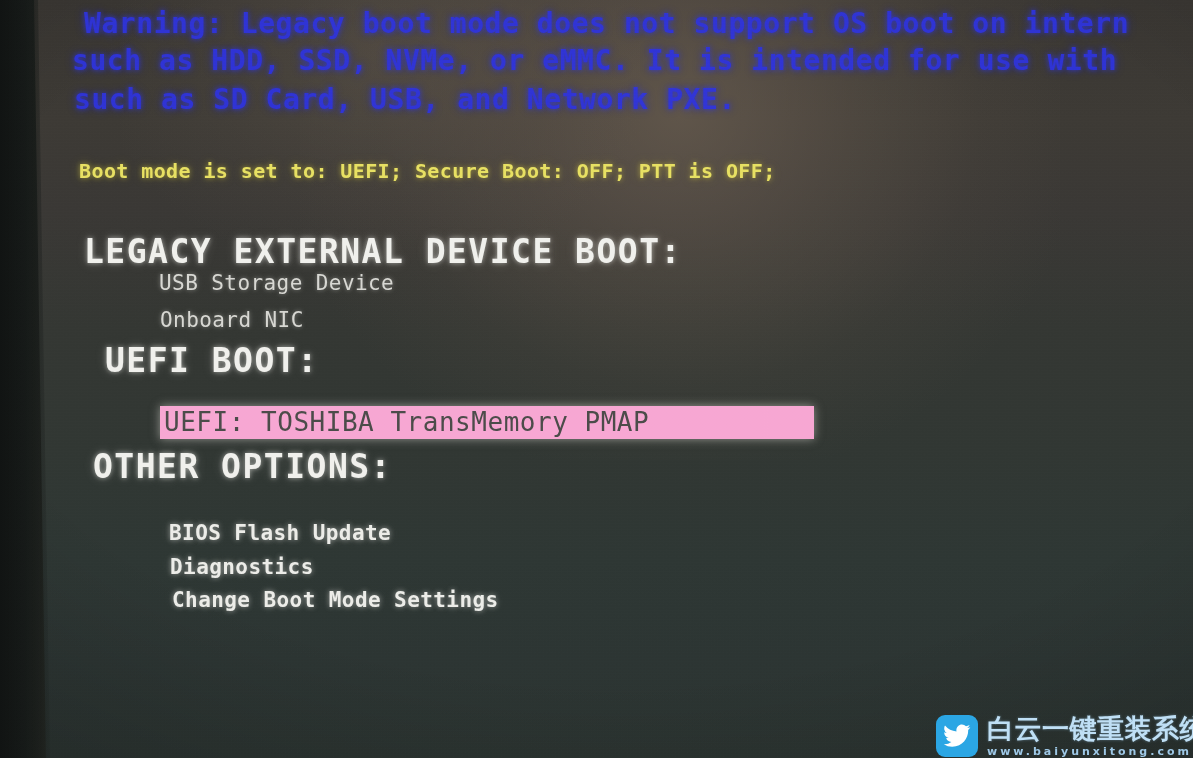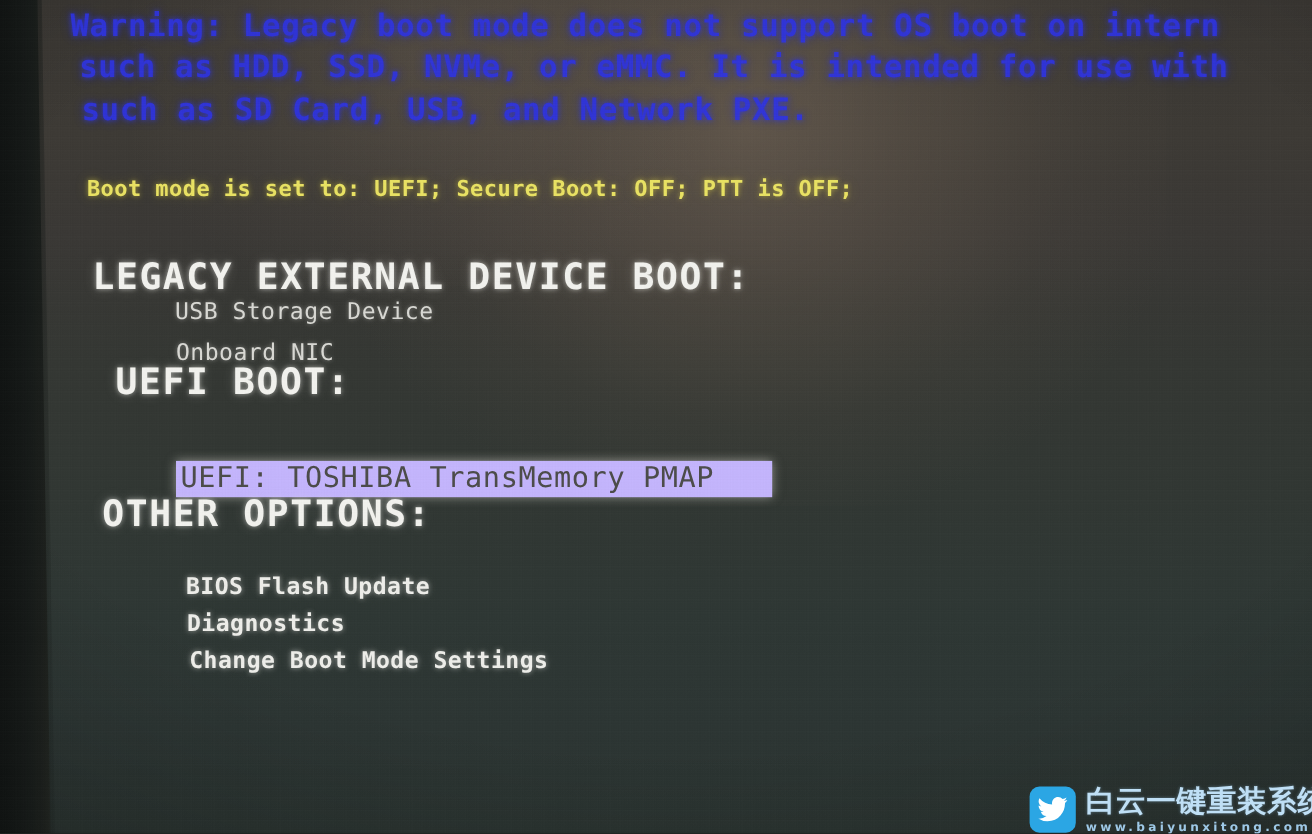--- a/index.html
+++ b/index.html
@@ -157,24 +157,24 @@
   .item.bright {
     color: #eeeeea;
     font-weight: 700;
     text-shadow: 0 0 5px rgba(240,240,235,0.5), 0 0 11px rgba(215,215,210,0.2);
   }
 
   
   .selected-row {
     position: absolute;
     left: 160px;
-    top: 419px;
-    width: 542px;
+    top: 406px;
+    width: 654px;
     height: 33px;
-    background: #c4b5fd;
+    background: #f9a8d4;
     box-shadow: 0 0 9px rgba(245,243,236,0.5);
     overflow: hidden;
   }
   .selected-row .sel-text {
     position: absolute;
     left: 4px;
     top: 3px;
     white-space: pre;
     color: #4c4c4a;
     font-size: 26px;
@@ -236,31 +236,31 @@
 
 <div id="screen">
 
   <div class="bg-base"></div>
   <div class="bg-glow"></div>
   <div class="bg-glow2"></div>
   <div class="bg-vignette"></div>
 
   <div class="console">
 
-    <div class="line warn" style="left:64px;  top:10px;">Warning: Legacy boot mode does not support OS boot on intern</div>
+    <div class="line warn" style="left:84px;  top:10px;">Warning: Legacy boot mode does not support OS boot on intern</div>
     <div class="line warn" style="left:72px;  top:47px;">such as HDD, SSD, NVMe, or eMMC. It is intended for use with</div>
     <div class="line warn" style="left:74px;  top:86px;">such as SD Card, USB, and Network PXE.</div>
 
     <div class="line status" style="left:79px; top:161px;">Boot mode is set to: UEFI; Secure Boot: OFF; PTT is OFF;</div>
 
     <div class="line hdr" style="left:84px; top:235px;">LEGACY EXTERNAL DEVICE BOOT:</div>
     <div class="line item" style="left:159px; top:273px;">USB Storage Device</div>
     <div class="line item" style="left:160px; top:310px;">Onboard NIC</div>
 
-    <div class="line hdr" style="left:88px; top:330px;padding-left:17px;">UEFI BOOT:</div>
+    <div class="line hdr" style="left:88px; top:344px;padding-left:17px;">UEFI BOOT:</div>
 
     <div class="selected-row">
       <span class="sel-text">UEFI: TOSHIBA TransMemory PMAP</span>
     </div>
 
     <div class="line hdr" style="left:93px; top:450px;">OTHER OPTIONS:</div>
     <div class="line item bright" style="left:169px; top:523px;">BIOS Flash Update</div>
     <div class="line item bright" style="left:170px; top:557px;">Diagnostics</div>
     <div class="line item bright" style="left:172px; top:590px;">Change Boot Mode Settings</div>
 

